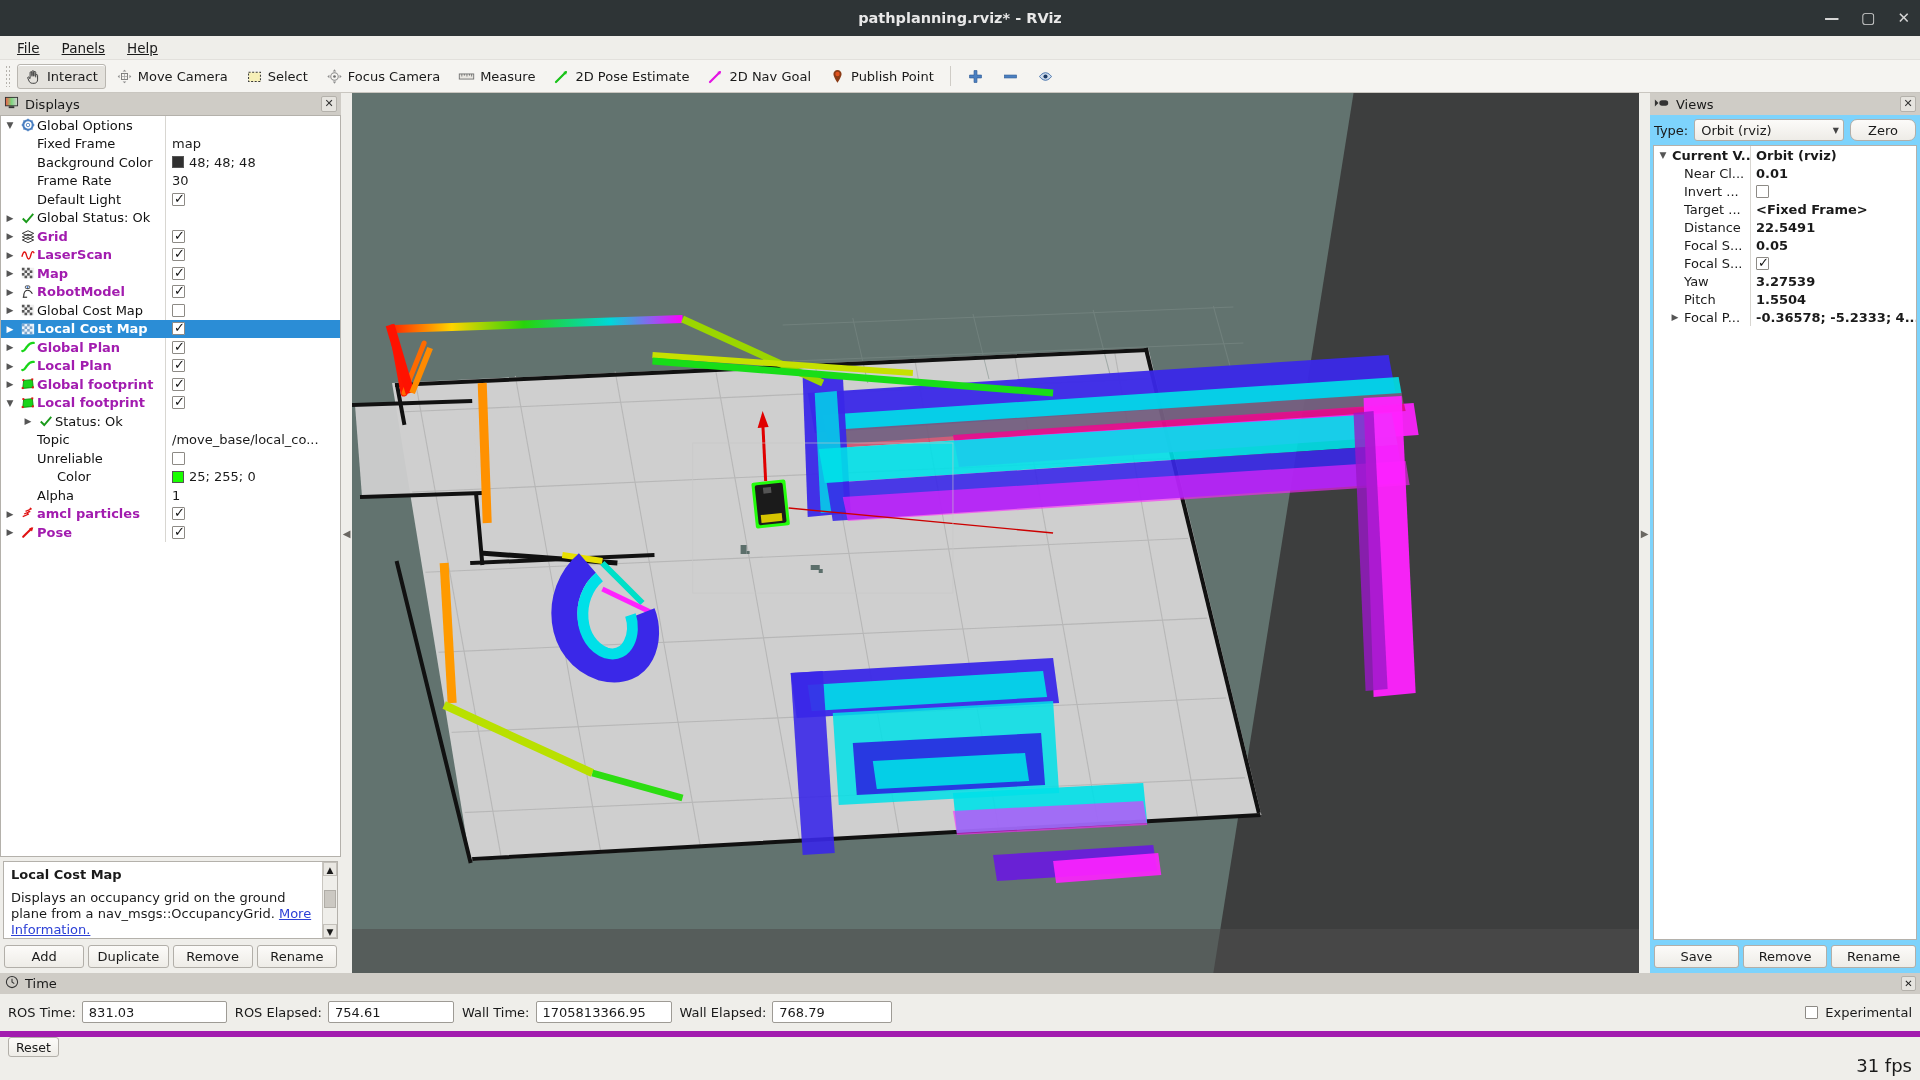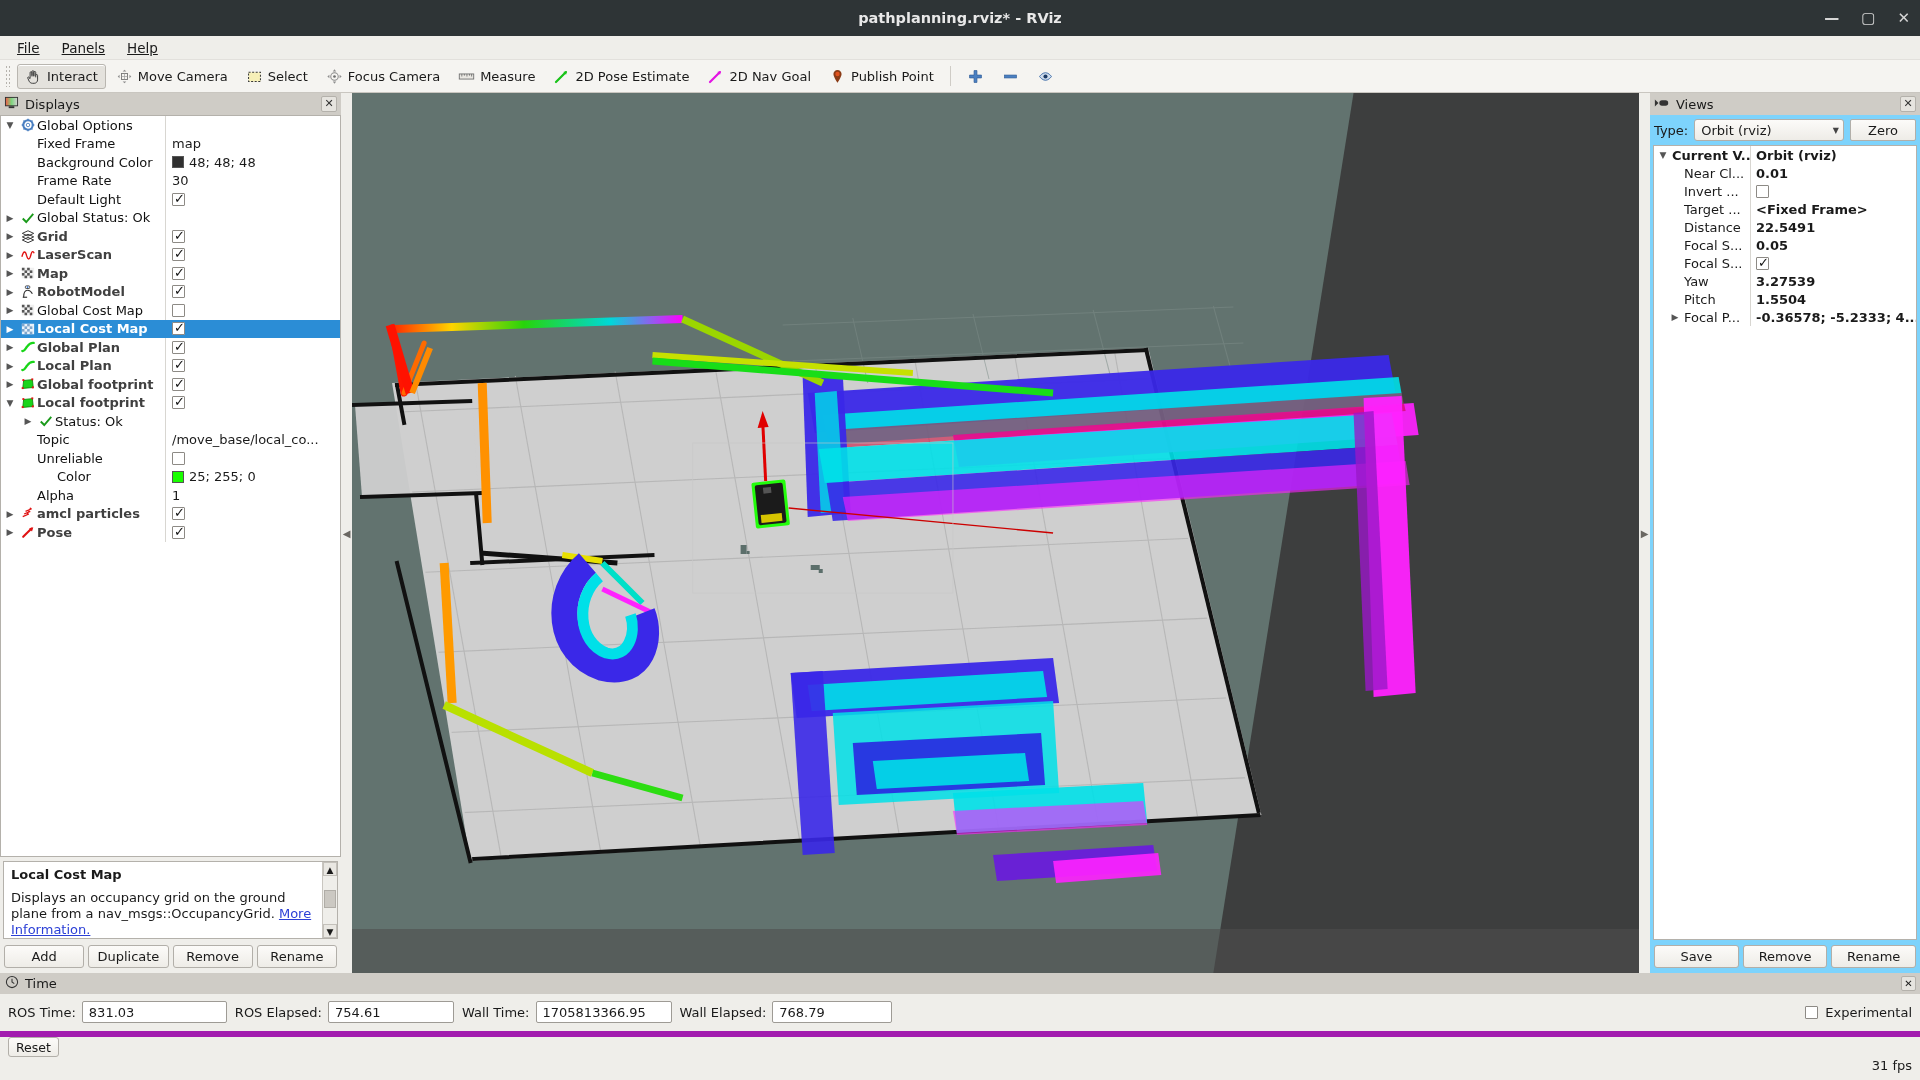--- a/index.html
+++ b/index.html
@@ -69,21 +69,21 @@
     overflow:hidden; position:relative; }
   .trow { display:flex; height:18.5px; align-items:center; font-size:13px; }
   .trow.sel { background:#2b8dd6; color:#fff; }
   .tw-arrow { width:18px; text-align:center; font-size:9px; color:#555; flex:none; }
   .trow.sel .tw-arrow { color:#fff; }
   .tw-icon { width:18px; flex:none; display:flex; align-items:center; justify-content:center; }
   .tcol-name { width:164px; display:flex; align-items:center; overflow:hidden; white-space:nowrap; }
   .tcol-val { flex:1; display:flex; align-items:center; padding-left:6px;
     border-left:1px solid #d8d6d1; height:18.5px; overflow:hidden; white-space:nowrap; }
   .trow.sel .tcol-val { border-left-color:#2b8dd6; }
-  .lbl-blue { color:#404040; font-weight:bold; }
+  .lbl-blue { color:#a21caf; font-weight:bold; }
   .trow.sel .lbl-blue { color:#fff; }
   .lbl-plain { color:#111; }
   .chk { width:13px; height:13px; border:1px solid #8d8a85; background:#fff;
     display:inline-block; position:relative; border-radius:1px; }
   .chk.on:after { content:"✓"; position:absolute; left:1px; top:-3px;
     font-size:13px; color:#111; }
   .swatch { width:12px; height:12px; border:1px solid #555; display:inline-block;
     margin-right:5px; vertical-align:-2px; }
 
   
@@ -118,21 +118,21 @@
   #views { width:270px; background:#7dd3fc; display:flex; flex-direction:column; }
   .vrow-type { display:flex; align-items:center; gap:6px; padding:4px 4px 3px 4px; font-size:13px; }
   .combo {
     flex:1; height:22px; background:linear-gradient(#fcfbf9,#eeece7);
     border:1px solid #b2afa9; border-radius:3px; display:flex; align-items:center;
     padding:0 4px 0 6px; font-size:13px; position:relative;
   }
   .combo .cv { flex:1; }
   .combo .carr { font-size:8px; color:#444; padding-left:6px; }
   .zerobtn { width:66px; height:22px; background:linear-gradient(#fcfbf9,#eeece7);
-    border:1px solid #b2afa9; border-radius:2px; font-size:13px;
+    border:1px solid #b2afa9; border-radius:7px; font-size:13px;
     display:flex; align-items:center; justify-content:center; }
   #vtree { flex:1; background:#fff; border:1px solid #b4b1ab; margin:1px 3px 0 3px; }
   .vtr { display:flex; height:18px; align-items:center; font-size:13px; }
   .vtr .n { width:96px; display:flex; align-items:center; white-space:nowrap; overflow:hidden; }
   .vtr .v { flex:1; padding-left:5px; border-left:1px solid #d8d6d1; height:18px;
     display:flex; align-items:center; white-space:nowrap; overflow:hidden;font-weight:bold; }
   .vtr .n.b { font-weight:bold; }
   .vtr .v.b { font-weight:bold; }
   #viewbtns { display:flex; gap:4px; padding:5px 4px 5px 4px; }
 
@@ -149,21 +149,21 @@
     padding:0 6px; display:flex; align-items:center; font-size:13px; }
   .tinput.w1 { width:145px; } .tinput.w2 { width:126px; }
   .tinput.w3 { width:136px; } .tinput.w4 { width:120px; }
   #exp { margin-left:auto; display:flex; align-items:center; gap:7px; font-size:13px; }
   
   #statusbar { height:26px; display:flex; align-items:center; gap:9px;
     padding:0 8px; font-size:13px; background:#efeeea; border-top:6px solid #a21caf; }
   .resetbtn { height:20px; padding:0 7px; background:linear-gradient(#fcfbf9,#eeece7);
     border:1px solid #b2afa9; border-radius:3px; display:flex; align-items:center; font-size:12.5px; }
   #hint b { font-weight:bold; }
-  #fps { margin-left:auto; font-size:13px;margin-top:36px; }
+  #fps { margin-left:auto; font-size:18px;margin-top:36px; }
 </style>
 </head>
 <body>
 
 <div id="titlebar">
   <span>pathplanning.rviz* - RViz</span>
   <div class="winbtns">
     <span class="winbtn">—</span>
     <span class="winbtn">▢</span>
     <span class="winbtn">✕</span>

